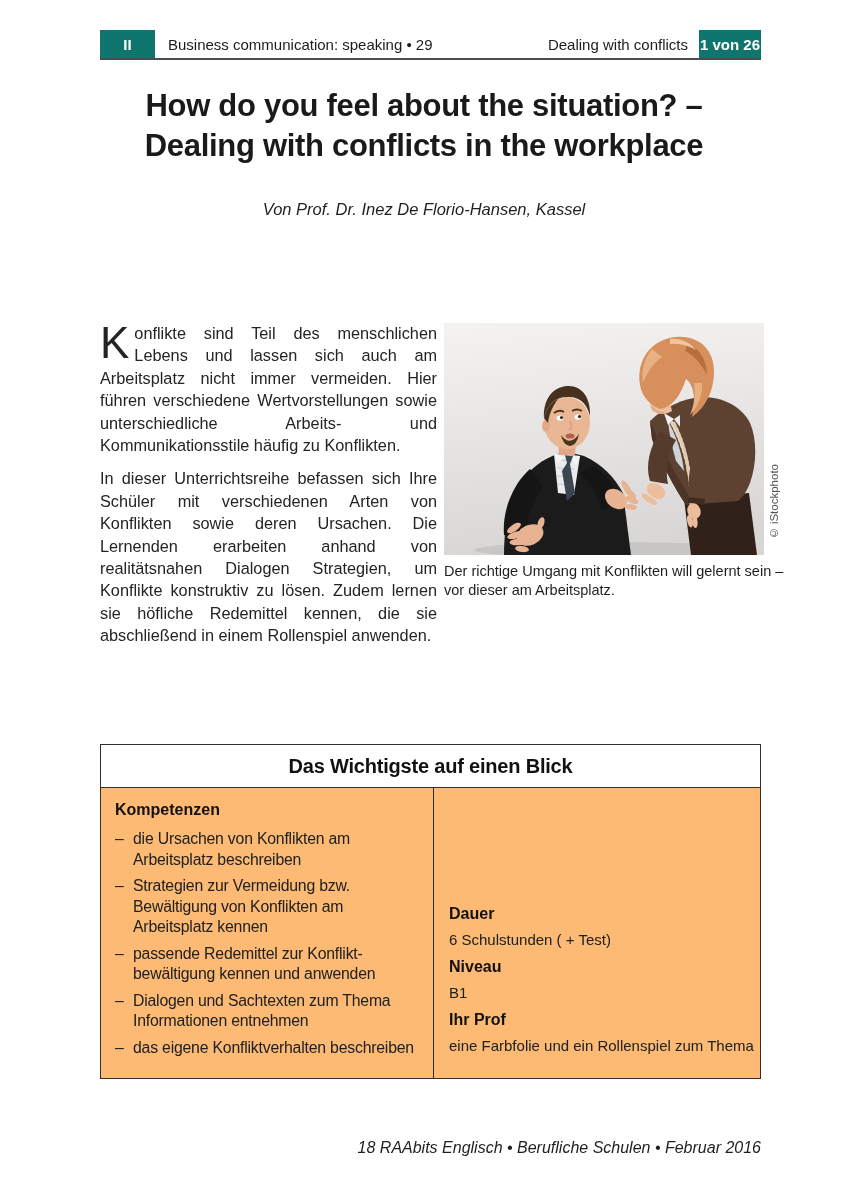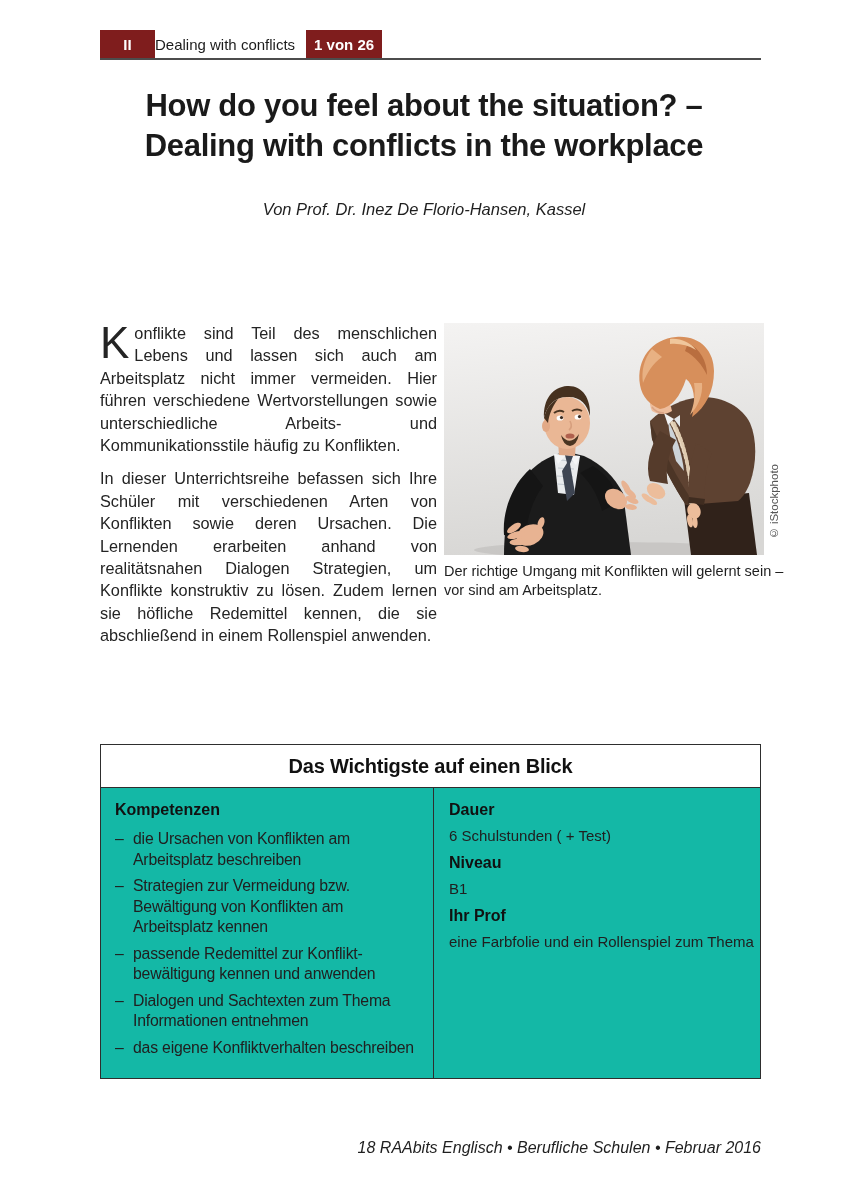--- a/index.html
+++ b/index.html
@@ -6,25 +6,25 @@
   .page {
     position:relative; width:848px; height:1200px; background:#ffffff;
     font-family:"Liberation Sans", sans-serif; color:#222; overflow:hidden;
   }
   
   .header-bar {
     position:absolute; left:100px; top:30px; width:661px; height:28px;
     border-bottom:2px solid #4c4c4c; display:flex; align-items:center; box-sizing:content-box;
   }
   .badge {
-    background:#7f1d1d; color:#fff; font-weight:bold; font-size:15px;
+    background:#0f766e; color:#fff; font-weight:bold; font-size:15px;
     height:28px; display:flex; align-items:center; justify-content:center; flex:none;
   }
   .badge-left { width:55px; }
-  .badge-right { width:76px; }
+  .badge-right { width:62px; }
   .header-left-text { margin-left:13px; font-size:15px; color:#1c1c1c; flex:1; }
   .header-right-text { font-size:15px; color:#1c1c1c; margin-right:11px;text-align:right; }
   
   .main-title {
     position:absolute; left:0; right:0; top:86px; text-align:center;
     font-size:31px; line-height:40px; font-weight:bold; color:#1a1a1a; letter-spacing:-0.3px;
   }
   .author-line {
     position:absolute; left:0; right:0; top:200px; text-align:center;
     font-style:italic; font-size:16.5px; color:#1f1f1f;
@@ -54,21 +54,21 @@
   }
   
   .overview-box {
     position:absolute; left:100px; top:744px; width:659px;
     border:1px solid #2e2e2e; background:#fff;
   }
   .box-title {
     text-align:center; font-weight:bold; font-size:20px; letter-spacing:-0.2px;
     padding:10px 0 9px; border-bottom:1px solid #2e2e2e; color:#111;
   }
-  .box-body { display:flex; background:#14b8a6; }
+  .box-body { display:flex; background:#fdba74;align-items:flex-end; }
   .box-left {
     width:333px; flex:none; border-right:1px solid #2e2e2e;
     padding:10px 12px 14px 12px; box-sizing:border-box;
   }
   .box-right { flex:1; padding:10px 2px 14px 15px; box-sizing:border-box; }
   .k-heading { font-weight:bold; font-size:16px; margin:3px 0 10px 2px; color:#111; }
   .k-item {
     display:flex; font-size:15.8px; line-height:20.5px; letter-spacing:-0.2px;
     margin:0 0 6px 2px; color:#202020;
   }
@@ -81,20 +81,21 @@
     font-style:italic; font-size:16px; color:#1f1f1f;
   }
 </style>
 </head>
 <body>
 
 <div class="page">
 
   <div class="header-bar">
     <div class="badge badge-left">II</div>
+    <div class="header-left-text">Business communication: speaking  •  29</div>
     <div class="header-right-text">Dealing with conflicts</div>
     <div class="badge badge-right">1 von 26</div>
   </div>
 
   <div class="main-title">
     <div>How do you feel about the situation? –</div>
     <div>Dealing with conflicts in the workplace</div>
   </div>
 
   <div class="author-line">Von Prof. Dr. Inez De Florio-Hansen, Kassel</div>
@@ -191,21 +192,21 @@
       </g>
     </svg>
   </div>
 
   <div class="photo-credit-wrap">
     <span>© iStockphoto</span>
   </div>
 
   <div class="photo-caption">
     <div>Der richtige Umgang mit Konflikten will gelernt sein –</div>
-    <div>vor sind am Arbeitsplatz.</div>
+    <div>vor dieser am Arbeitsplatz.</div>
   </div>
 
   <div class="overview-box">
     <div class="box-title">Das Wichtigste auf einen Blick</div>
     <div class="box-body">
       <div class="box-left">
         <div class="k-heading">Kompetenzen</div>
         <div class="k-item">
           <span class="dash">–</span>
           <span>die Ursachen von Konflikten am Arbeitsplatz beschreiben</span>

